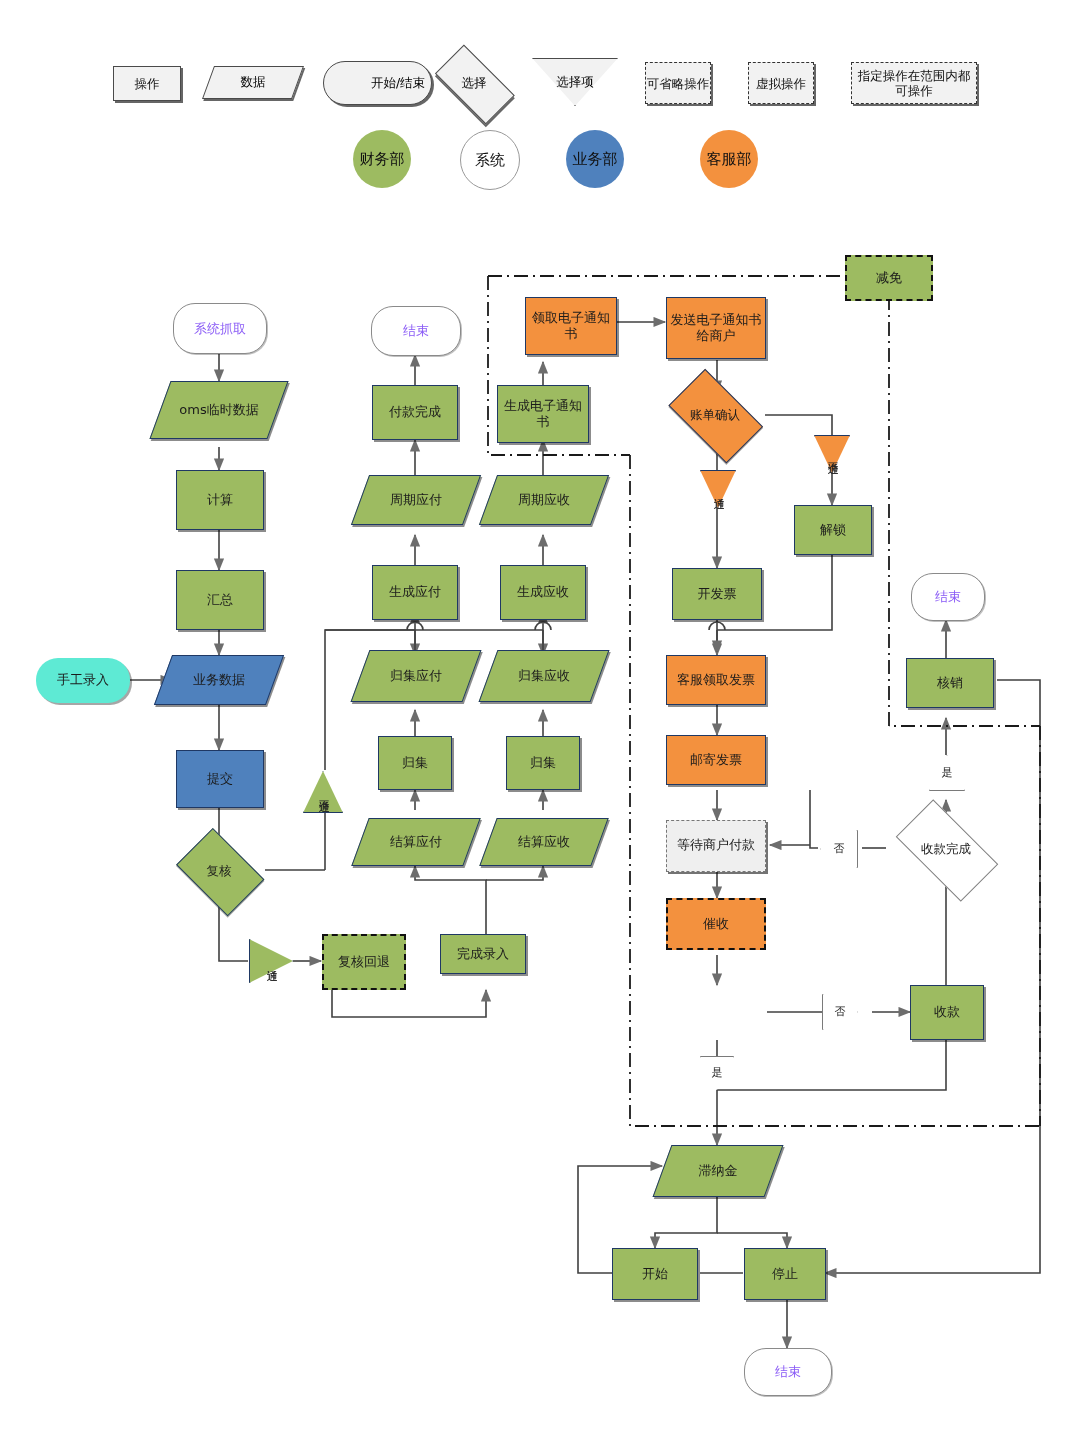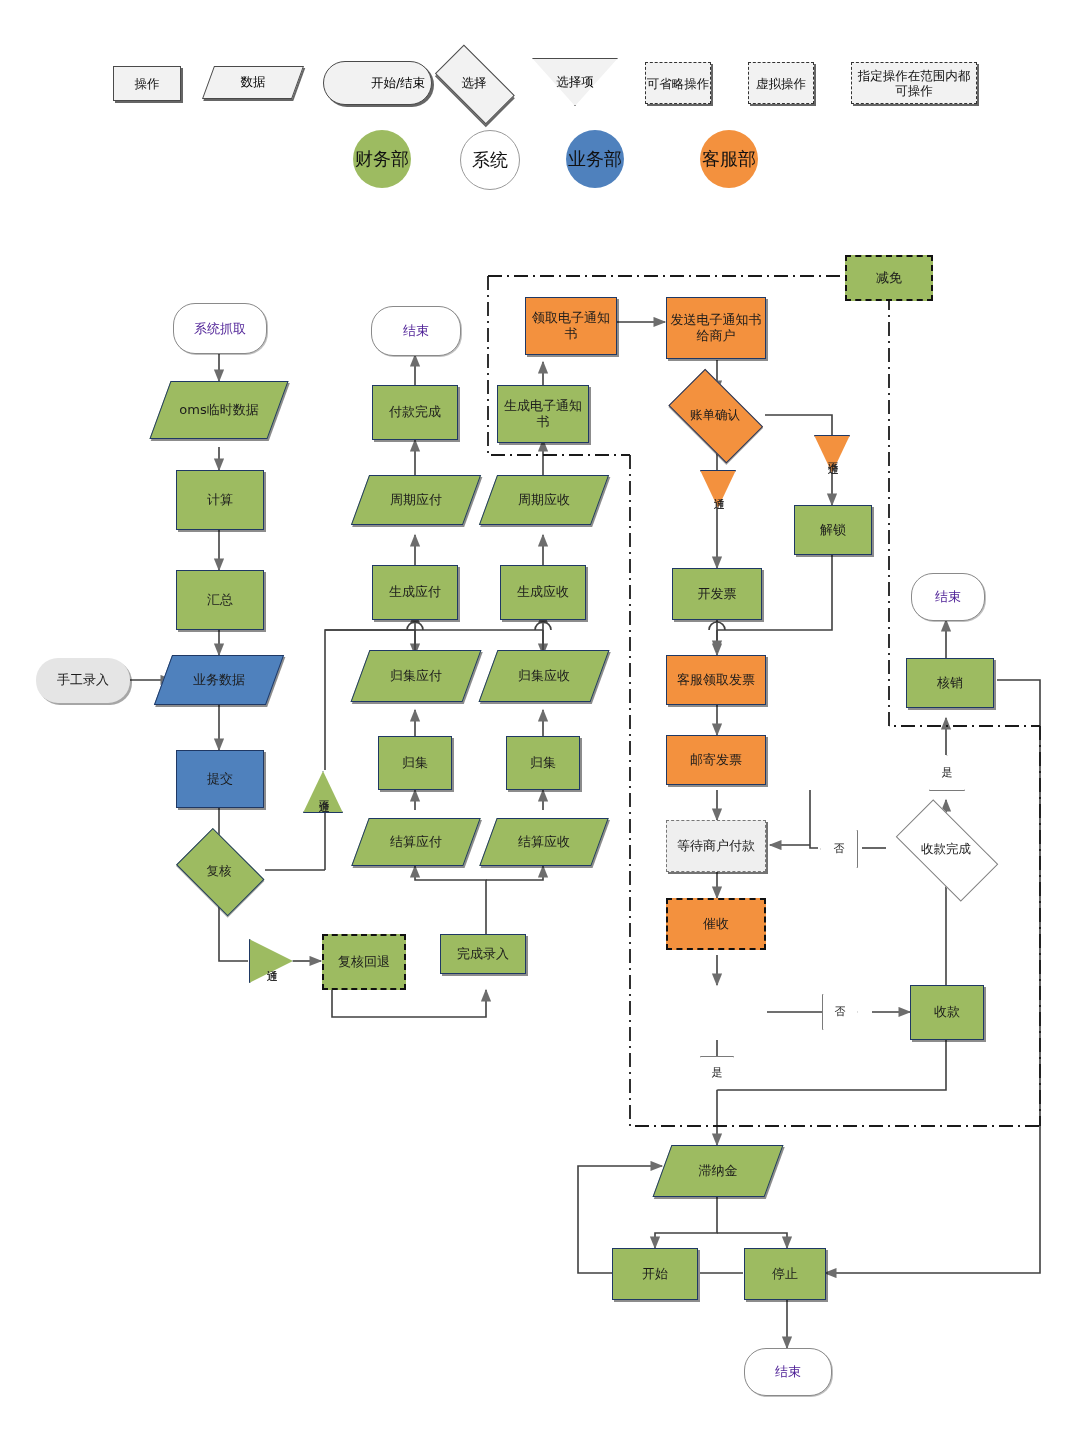--- a/index.html
+++ b/index.html
@@ -27,21 +27,21 @@
              font-size:13px;color:#1b1b1b;text-align:center;z-index:2;}
 
   .diamond{position:absolute;z-index:3;}
   .diamond .dm{position:absolute;left:12.5%;top:12.5%;width:75%;height:75%;transform:rotate(45deg);
                border:1px solid #1F3864;box-shadow:1px 1px 0 rgba(0,0,0,.35);}
   .diamond.plain .dm{border:1px solid #808080;background:#fff;box-shadow:none;}
   .diamond .lbl{position:absolute;inset:0;display:flex;align-items:center;justify-content:center;
                 font-size:12.5px;color:#1b1b1b;z-index:2;white-space:nowrap;}
 
   .term{position:absolute;border:1px solid #8a8a8a;border-radius:22px;background:#fff;z-index:3;
-        display:flex;align-items:center;justify-content:center;font-size:13px;color:#4c1d95;
+        display:flex;align-items:center;justify-content:center;font-size:13px;color:#8b5cf6;
         text-align:center;line-height:1.2;box-shadow:1px 1px 0 rgba(0,0,0,.25);}
 
   
   .tri{position:absolute;z-index:4;}
   .tri .sh{position:absolute;inset:0;border:1px solid #1F3864;}
   .tri.down .sh{clip-path:polygon(0 0,100% 0,50% 100%);}
   .tri.up .sh{clip-path:polygon(50% 0,100% 100%,0 100%);}
   .tri.right .sh{clip-path:polygon(0 0,100% 50%,0 100%);}
   .tri.down.plain .sh,.tri.up.plain .sh,.tri.right.plain .sh{background:#fff;border:1px solid #7a7a7a;}
   .tri .lbl{position:absolute;inset:0;display:flex;align-items:center;justify-content:center;
@@ -59,21 +59,21 @@
            box-shadow:2px 2px 0 rgba(0,0,0,.6);display:flex;align-items:center;justify-content:center;
            font-size:12.5px;text-align:center;line-height:1.15;padding-left:41px;}
   .lg-dm{position:absolute;}
   .lg-dm .dm{position:absolute;left:15%;top:8%;width:70%;height:84%;transform:rotate(45deg);
              background:#F2F2F2;border:1px solid #4a4a4a;box-shadow:2px 2px 0 rgba(0,0,0,.6);}
   .lg-dm .lbl{position:absolute;inset:0;display:flex;align-items:center;justify-content:center;font-size:12.5px;z-index:2;}
   .lg-tri{position:absolute;}
   .lg-tri .sh{position:absolute;inset:0;background:#F2F2F2;border:1px solid #4a4a4a;
               clip-path:polygon(0 0,100% 0,50% 100%);box-shadow:2px 2px 0 rgba(0,0,0,.6);}
   .lg-tri .lbl{position:absolute;inset:0;display:flex;align-items:center;justify-content:center;font-size:12.5px;z-index:2;}
-  .lg-circ{position:absolute;border-radius:50%;display:flex;align-items:center;justify-content:center;font-size:18px;color:#111;}
+  .lg-circ{position:absolute;border-radius:50%;display:flex;align-items:center;justify-content:center;font-size:15px;color:#111;}
 </style>
 </head>
 <body>
 
 <div id="canvas">
 
   <svg id="wires" viewBox="0 0 1089 1435">
     <defs>
       <marker id="ah" markerWidth="9" markerHeight="9" refX="7.2" refY="3.2" orient="auto">
         <path d="M0,0 L8,3.2 L0,6.4 z" fill="#6d6d6d"></path>
@@ -238,21 +238,21 @@
   </div>
 
   <div class="node rect green" style="left:176px;top:470px;width:88px;height:60px;">
       <span>计算</span>
     </div>
 
   <div class="node rect green" style="left:176px;top:570px;width:88px;height:60px;">
       <span>汇总</span>
     </div>
 
-  <div class="node" style="left:36px;top:658px;width:94px;height:45px;background:#e5e5e5;border-radius:22px;
+  <div class="node" style="left:36px;top:658px;width:94px;height:45px;background:#5eead4;border-radius:22px;
               box-shadow:2px 2px 0 rgba(0,0,0,.35);">
       <span>手工录入</span>
     </div>
 
   <div class="para" style="left:163px;top:655px;width:112px;height:50px;">
     <div class="sk blue"></div>
     <div class="lbl">业务数据</div>
   </div>
 
   <div class="node rect blue" style="left:176px;top:750px;width:88px;height:58px;">
@@ -372,21 +372,21 @@
     </div>
 
   <div class="node rect orange" style="left:666px;top:655px;width:100px;height:50px;">
       <span>客服领取发票</span>
     </div>
 
   <div class="node rect orange" style="left:666px;top:735px;width:100px;height:50px;">
       <span>邮寄发票</span>
     </div>
 
-  <div class="node grey dashed-grey" style="left:666px;top:820px;width:100px;height:52px;">
+  <div class="node grey dashed-grey" style="left:666px;top:820px;width:100px;height:52px;font-family:Liberation Mono, monospace;">
       <span>等待商户付款</span>
     </div>
 
   <div class="node rect orange dashed" style="left:666px;top:898px;width:100px;height:52px;">
       <span>催收</span>
     </div>
 
 
   <div class="tri down plain" style="left:700px;top:1056px;width:34px;height:34px;">
     <div class="sh"></div>

